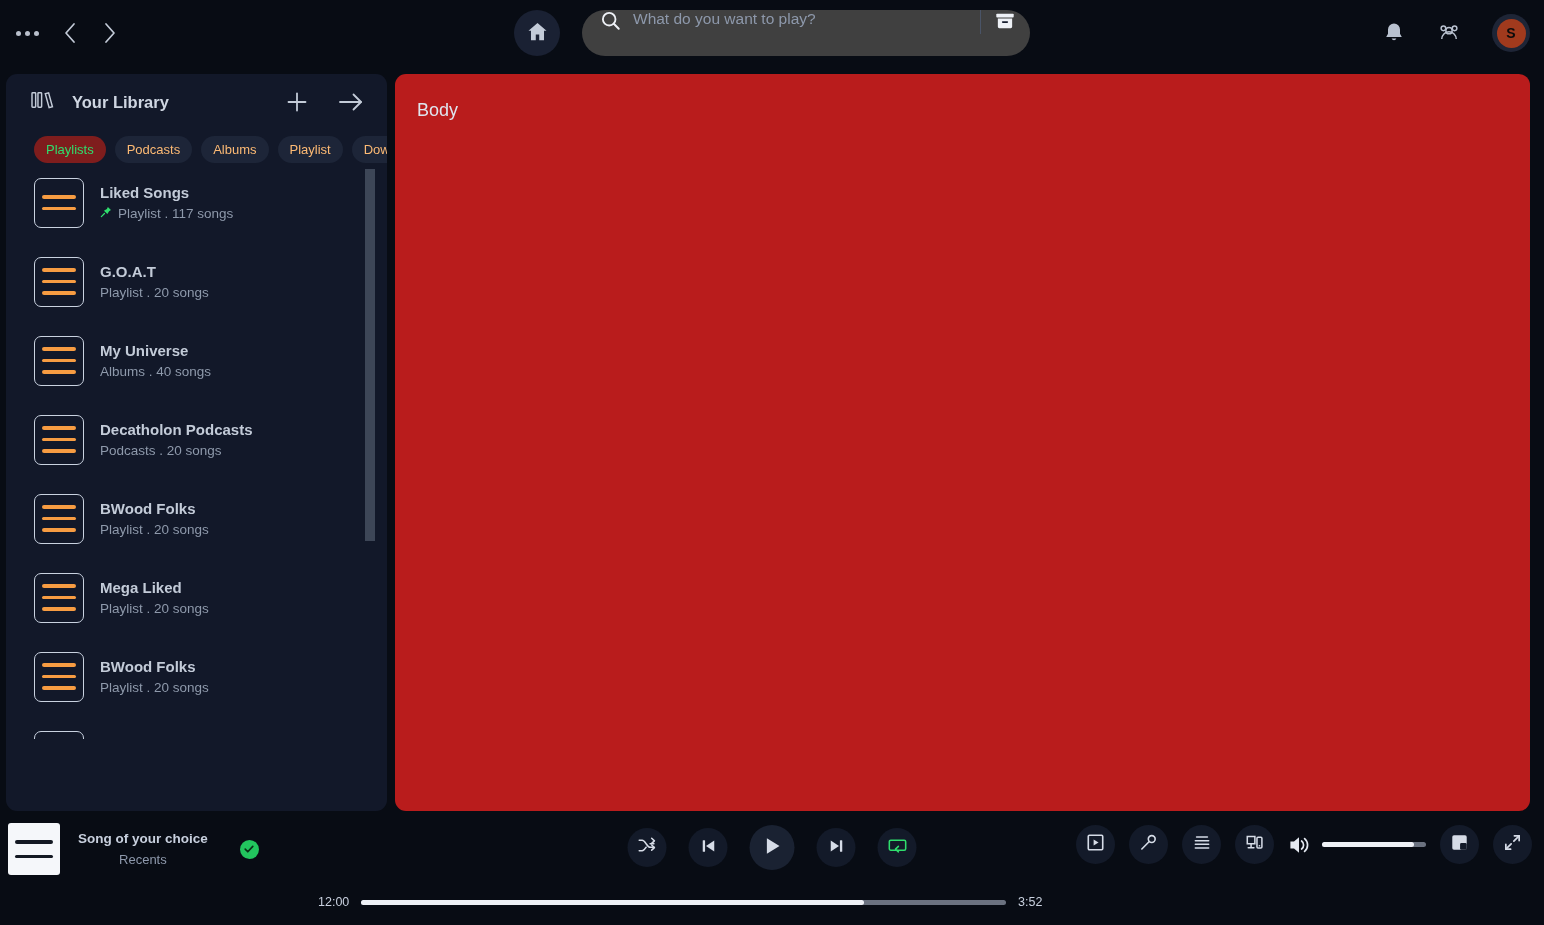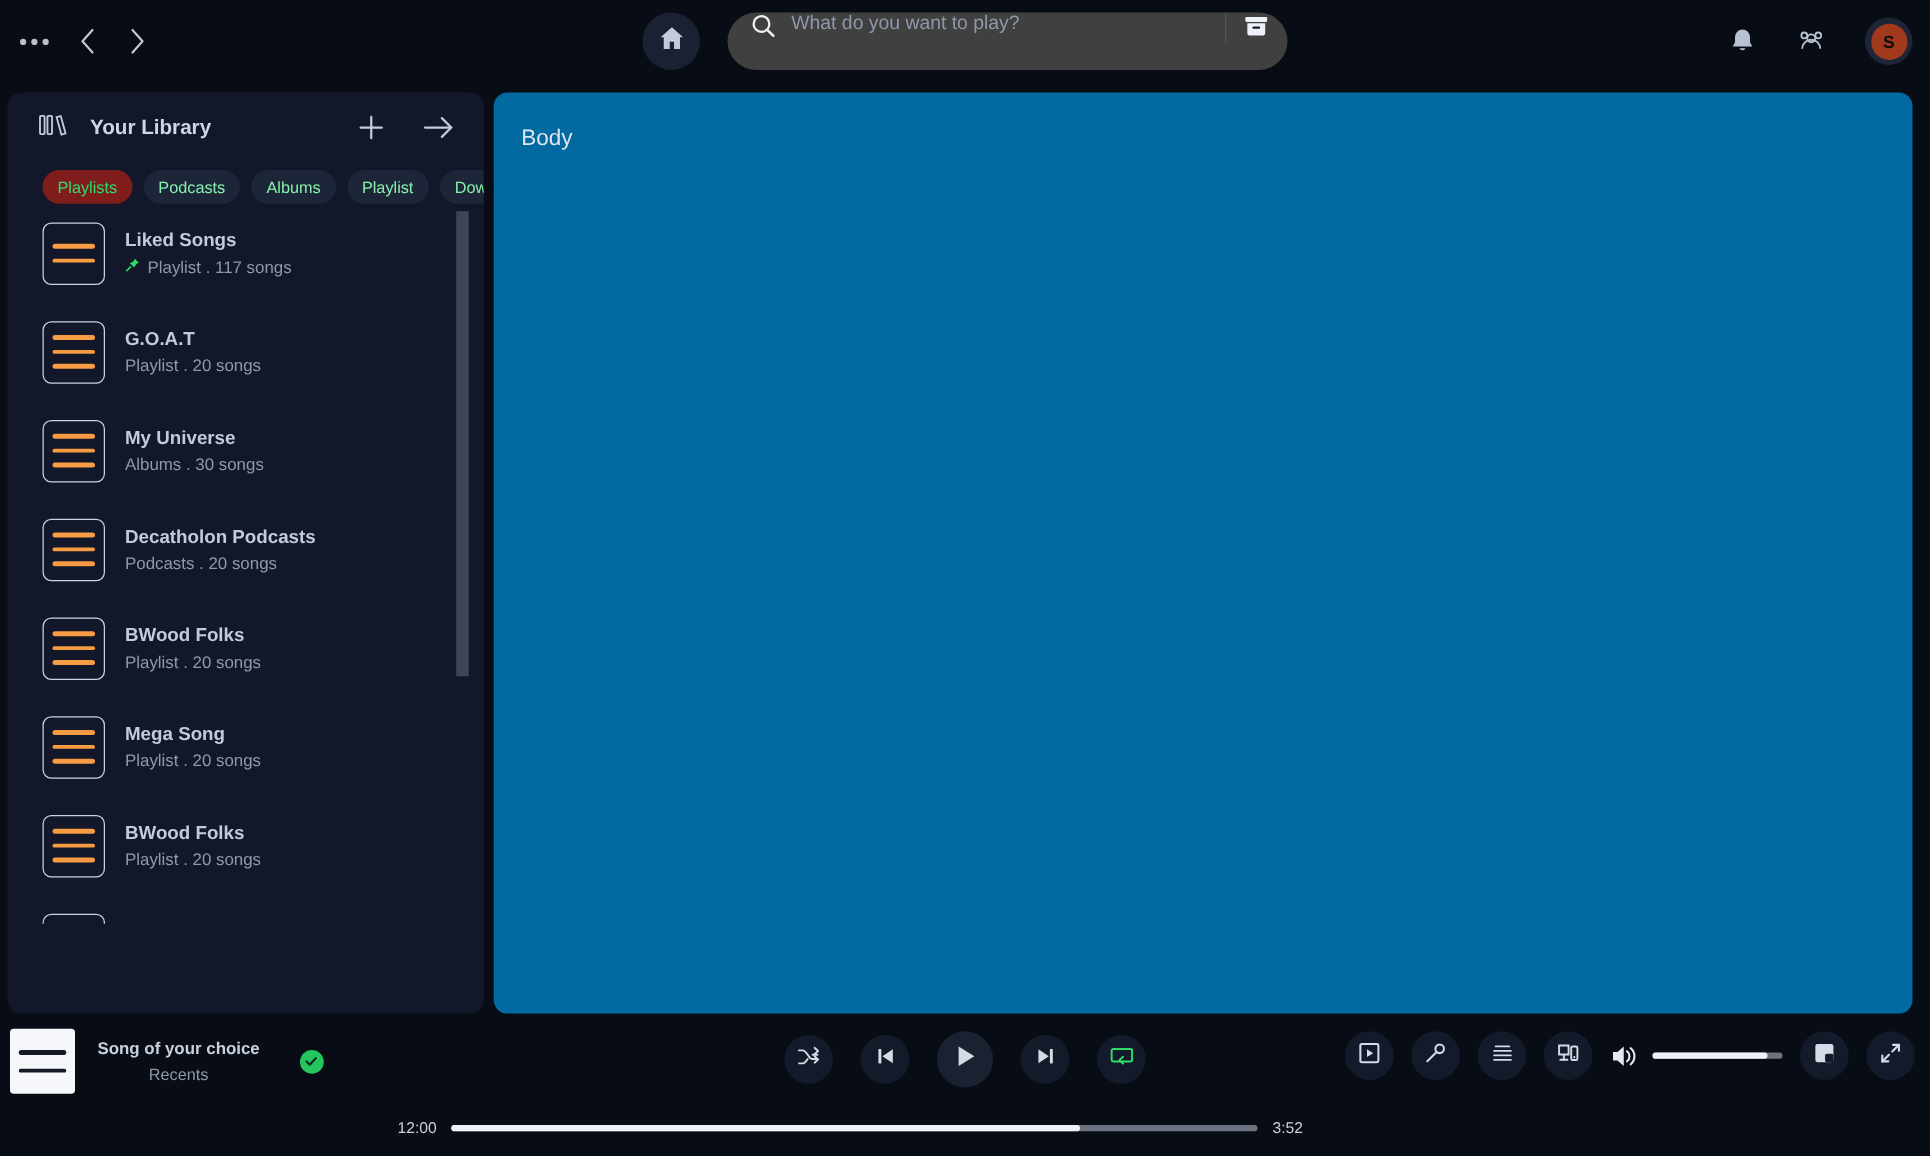--- a/index.html
+++ b/index.html
@@ -87,21 +87,21 @@
     display: flex; align-items: center;
     height: 56px; padding: 0 22px 0 24px;
   }
   .lib-title-wrap { display: flex; align-items: center; gap: 16px; cursor: pointer; }
   .lib-title { color: #cfd6e2; font-size: 16.5px; font-weight: 700; }
   .lib-actions { margin-left: auto; display: flex; align-items: center; gap: 28px; }
 
   .chips { display: flex; gap: 9px; padding: 6px 0 0 28px; }
   .chip {
     height: 27px; padding: 0 12px; border-radius: 14px;
-    background: #1d2538; color: #86efac;
+    background: #1d2538; color: #fdba74;
     font-size: 13px; display: flex; align-items: center;
     cursor: pointer; white-space: nowrap;
   }
   .chip.active { color: #2fdd6d; background: #7f1d1d; }
 
   .lib-subbar {
     display: flex; align-items: center;
     padding: 14px 22px 10px 30px; height: 40px;
   }
   .recents-wrap {
@@ -133,21 +133,21 @@
   }
   .scrollbar {
     position: absolute; right: 12px; top: 6px;
     width: 10px; height: 372px; background: #3d4657; border-radius: 0; cursor: grab;
   }
 
   
   .main {
     position: absolute; left: 395px; top: 74px;
     width: 1135px; height: 737px;
-    background: #0369a1; border-radius: 11px;
+    background: #b91c1c; border-radius: 11px;
     padding: 26px 0 0 22px;
   }
   .main-title { color: #dfe5ee; font-size: 18px; }
 
   
   .player {
     position: absolute; left: 0; bottom: 0;
     width: 1544px; height: 114px;
     background: #080c14;
   }
@@ -355,21 +355,21 @@
 
     <div class="libitem">
       <div class="thumb">
           <b></b>
           <b></b>
           <b></b>
         </div>
       <div class="libitem-text">
         <span class="libitem-name">My Universe</span>
         <span class="libitem-sub">
-          <span>Albums . 30 songs</span>
+          <span>Albums . 40 songs</span>
         </span>
       </div>
     </div>
 
     <div class="libitem">
       <div class="thumb">
           <b></b>
           <b></b>
           <b></b>
         </div>
@@ -395,21 +395,21 @@
       </div>
     </div>
 
     <div class="libitem">
       <div class="thumb">
           <b></b>
           <b></b>
           <b></b>
         </div>
       <div class="libitem-text">
-        <span class="libitem-name">Mega Song</span>
+        <span class="libitem-name">Mega Liked</span>
         <span class="libitem-sub">
           <span>Playlist . 20 songs</span>
         </span>
       </div>
     </div>
 
     <div class="libitem">
       <div class="thumb">
           <b></b>
           <b></b>

